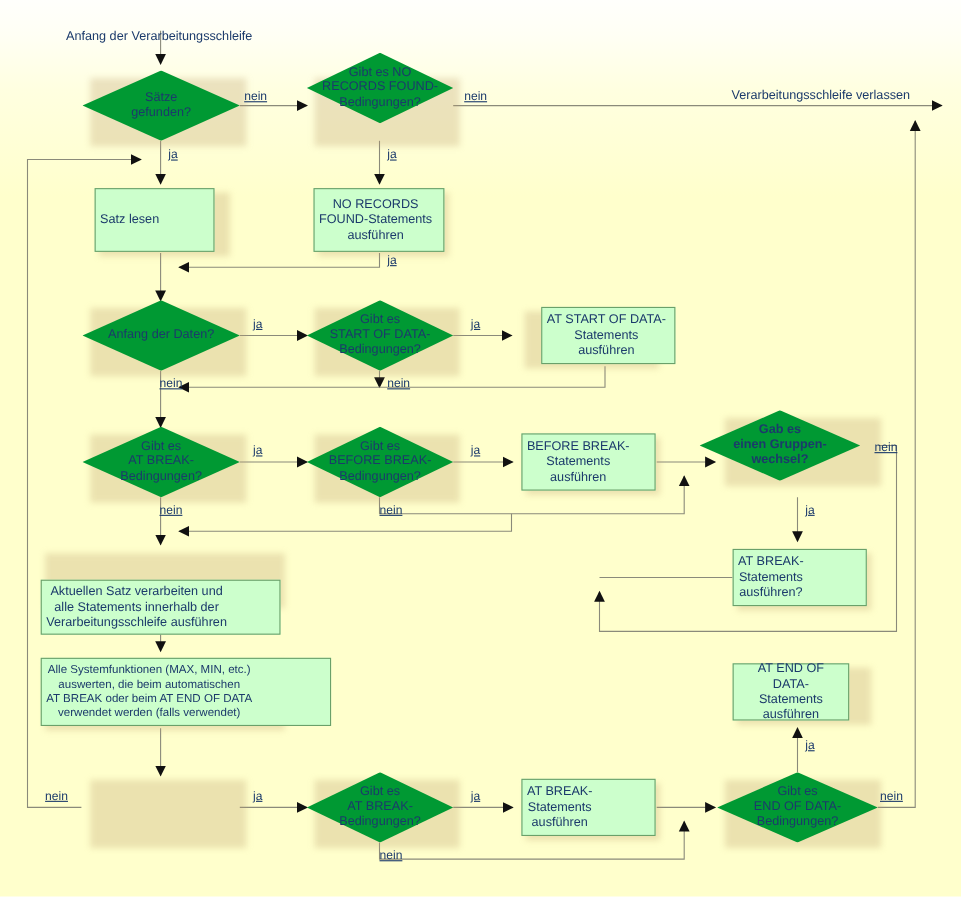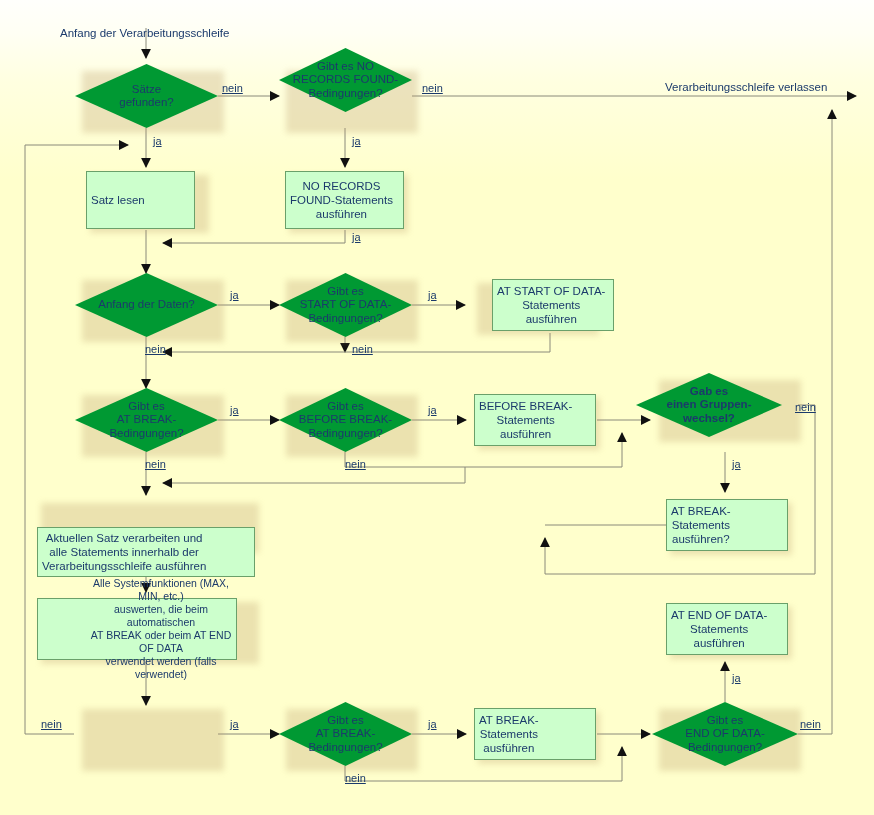--- a/index.html
+++ b/index.html
@@ -223,31 +223,31 @@
   <div class="node box" style="left:666px;top:499px;width:122px;height:52px;">
     <span>AT BREAK-<br>Statements<br>ausführen?</span>
   </div>
 
   <div class="shadow" style="left:41px;top:503px;width:218px;height:50px;"></div>
   <div class="node box" style="left:37px;top:481px;width:218px;height:50px;margin-top:46px;">
     <span>Aktuellen Satz verarbeiten und<br>alle Statements innerhalb der<br>Verarbeitungsschleife ausführen</span>
   </div>
 
   <div class="shadow" style="left:41px;top:602px;width:218px;height:62px;"></div>
-  <div class="node box" style="left:37px;top:598px;width:200px;height:62px;font-size:10.5px;line-height:13px;padding-left:48px;">
+  <div class="node box" style="left:37px;top:598px;width:264px;height:62px;font-size:10.5px;line-height:13px;">
     <span>Alle Systemfunktionen (MAX, MIN, etc.)<br>auswerten, die beim automatischen<br>AT BREAK oder beim AT END OF DATA<br>verwendet werden (falls verwendet)</span>
   </div>
 
   <div class="shadow" style="left:478px;top:712px;width:122px;height:52px;"></div>
   <div class="node box" style="left:474px;top:708px;width:122px;height:52px;">
     <span>AT BREAK-<br>Statements<br>ausführen</span>
   </div>
 
   <div class="shadow" style="left:670px;top:607px;width:122px;height:52px;"></div>
-  <div class="node box" style="left:666px;top:603px;width:122px;height:52px;">
+  <div class="node box" style="left:666px;top:603px;width:106px;height:52px;">
     <span>AT END OF DATA-<br>Statements<br>ausführen</span>
   </div>
 
   <div class="lbl" style="left:60px;top:11px;margin-top:16px;">Anfang der Verarbeitungsschleife</div>
   <div class="lbl" style="left:665px;top:81px;">Verarbeitungsschleife verlassen</div>
 
   <div class="edgelabel" style="left:222px;top:82px;">nein</div>
   <div class="edgelabel" style="left:153px;top:135px;">ja</div>
   <div class="edgelabel" style="left:422px;top:82px;">nein</div>
   <div class="edgelabel" style="left:352px;top:135px;">ja</div>

